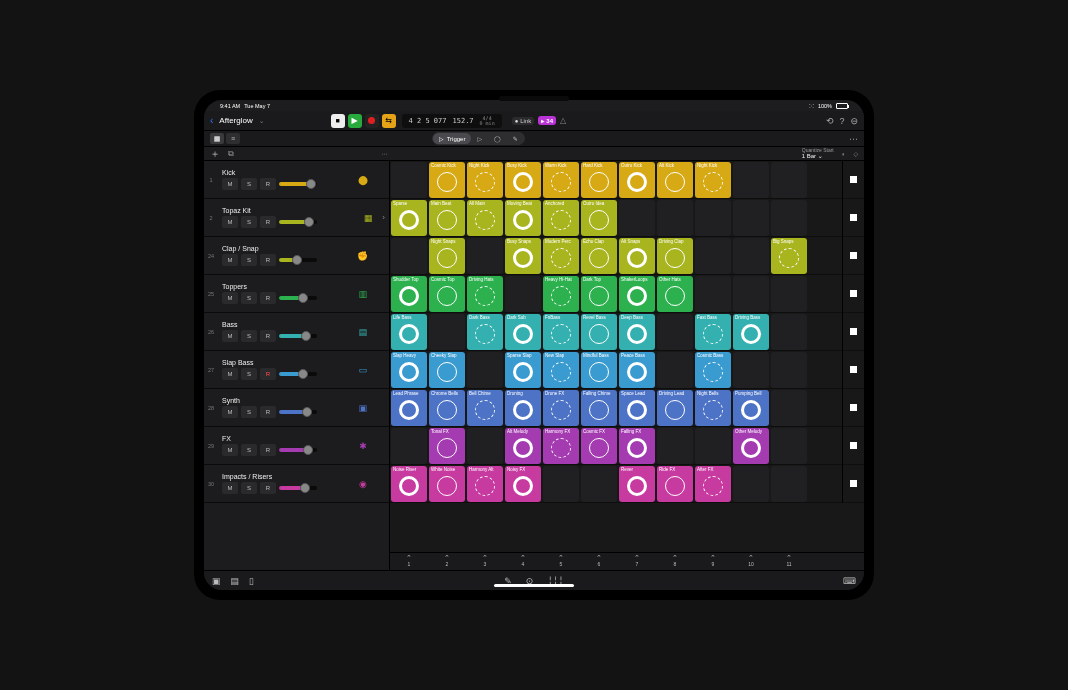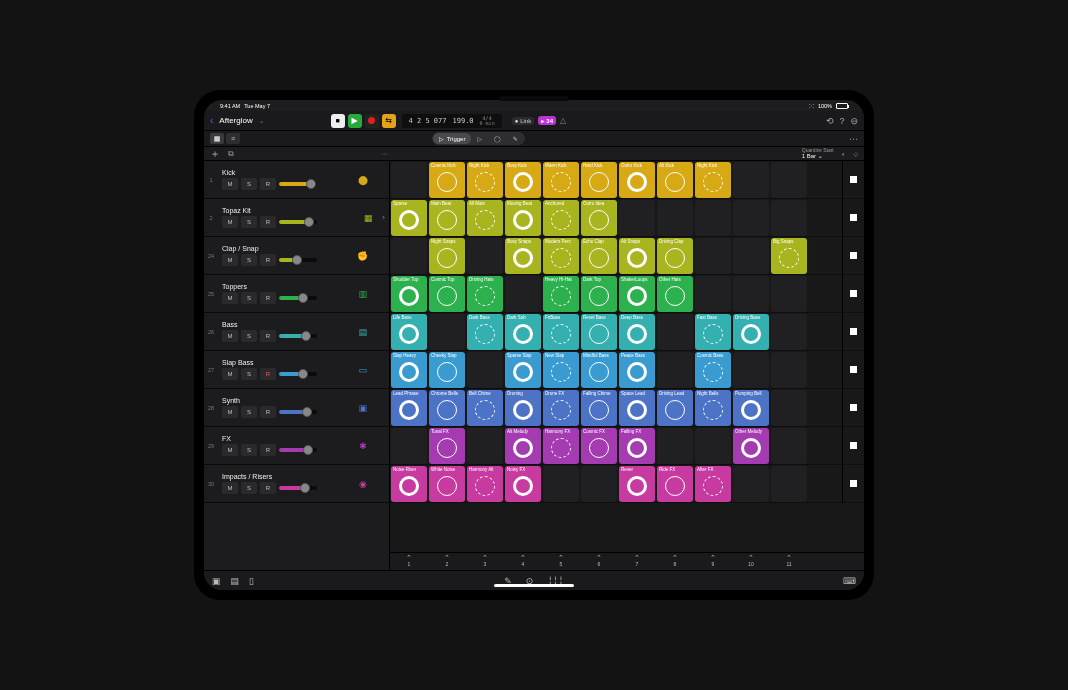--- a/index.html
+++ b/index.html
@@ -185,21 +185,21 @@
 
       <div class="transport" style="margin-left:60px;">
         <div class="tbtn t-stop">■</div>
         <div class="tbtn t-play">▶</div>
         <div class="tbtn t-rec"></div>
         <div class="tbtn t-loop">⇆</div>
       </div>
 
       <div class="lcd">
         <span>4 2 5 077</span>
-        <span>199.0</span>
+        <span>152.7</span>
         <div class="lcd-col">
           <span class="sub">4/4</span>
           <span class="sub">0 min</span>
         </div>
       </div>
 
       <div class="right-ctrls">
         <div class="chip chip-link">
             <span style="color:#e0e0e0">●</span>
             <span>Link</span>

